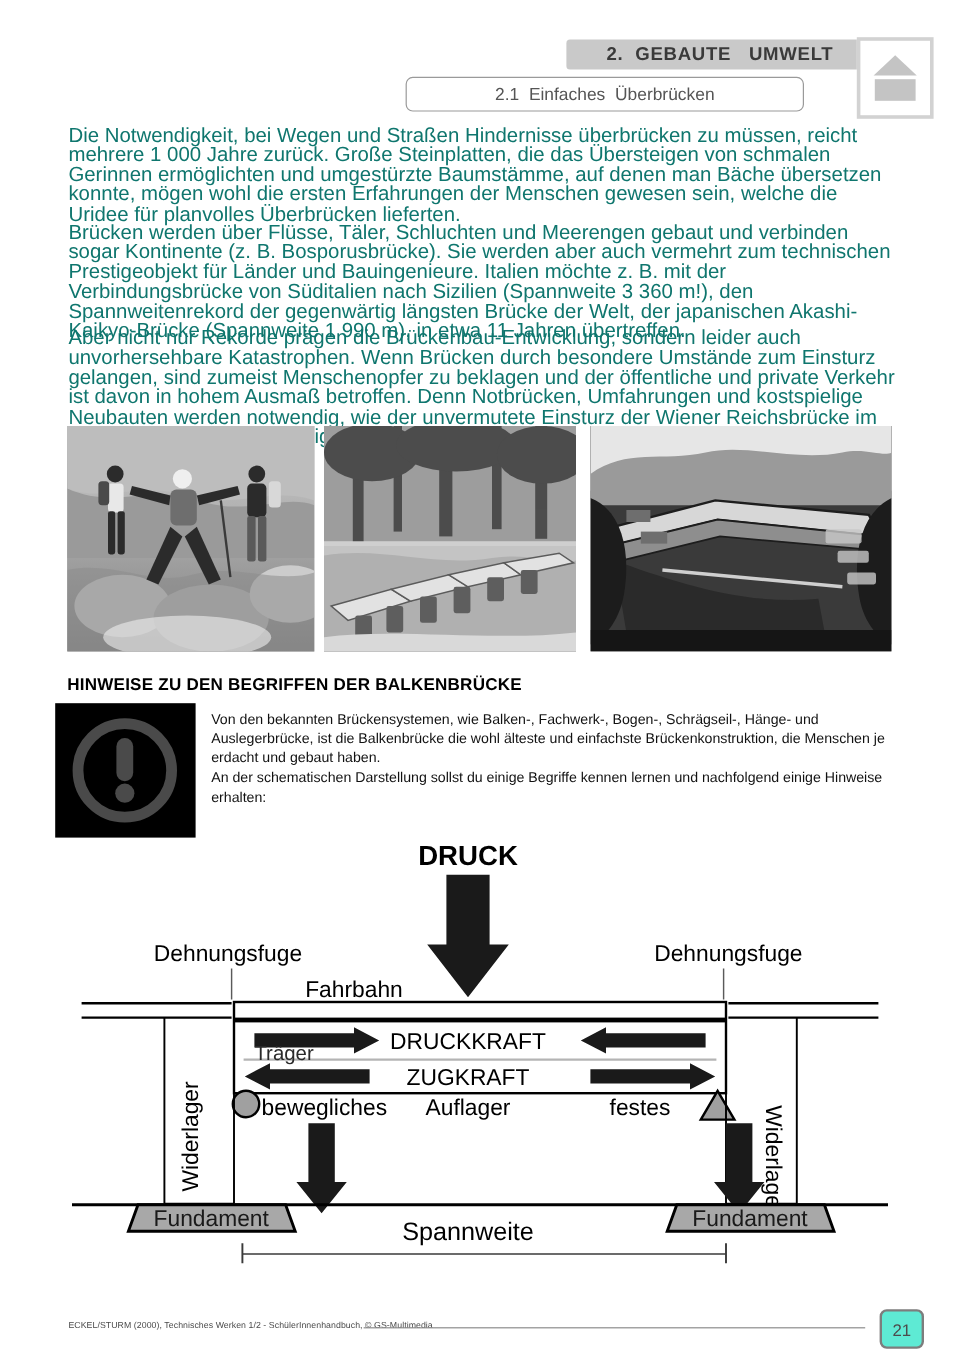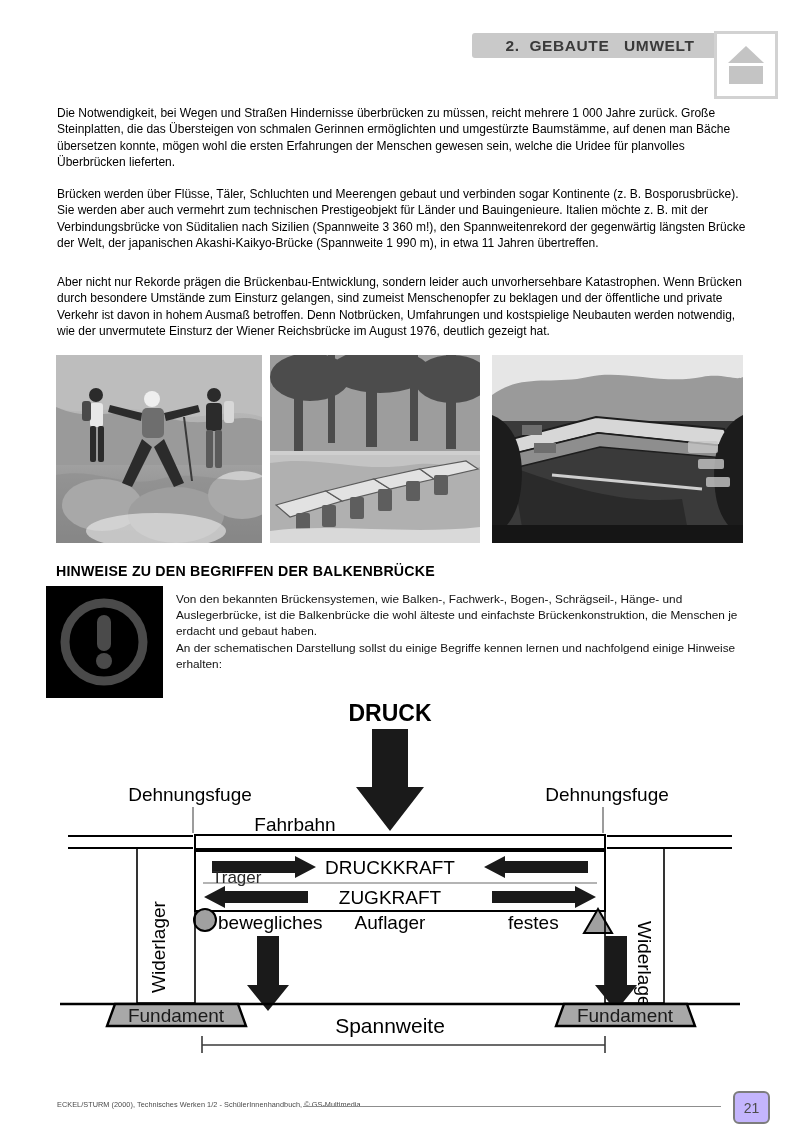--- a/index.html
+++ b/index.html
@@ -12,21 +12,21 @@
      border-radius:3px;display:flex;align-items:center;justify-content:center;}
   .chapter-bar span{font-size:15.5px;font-weight:bold;letter-spacing:.6px;color:#3a3a3a;white-space:pre;}
   .section-box{position:absolute;left:338px;top:64px;width:330px;height:27px;background:#fff;
      border:1.3px solid #9a9a9a;border-radius:6px;display:flex;align-items:center;justify-content:center;}
   .section-box span{font-size:14.5px;color:#555;white-space:pre;}
   .house-frame{position:absolute;left:714px;top:31px;width:58px;height:62px;border:3px solid #d2d2d2;
      background:#fff;}
   .house-icon{position:absolute;left:0;top:0;width:100%;height:100%;}
 
   
-  .para{position:absolute;font-size:12px;line-height:16.4px;color:#000000;text-align:left;}
+  .para{position:absolute;font-size:17px;line-height:16.4px;color:#0f766e;text-align:left;}
   #p1{left:57px;top:105px;width:690px;}
   #p2{left:57px;top:186px;width:690px;}
   #p3{left:57px;top:274px;width:690px;}
 
   
   .photo{position:absolute;top:355px;overflow:hidden;background:#9b9b9b;}
   #ph1{left:56px;width:206px;height:188px;}
   #ph2{left:270px;width:210px;height:188px;}
   #ph3{left:492px;width:251px;height:188px;}
   .photo svg{display:block;width:100%;height:100%;}
@@ -39,32 +39,35 @@
 
   
   .diagram{position:absolute;left:60px;top:693px;width:680px;height:360px;text-align:right;}
   .diagram svg{display:block;width:680px;height:360px;}
 
   
   .footer-text{position:absolute;left:57px;top:1100px;font-size:7.3px;color:#4a4a4a;letter-spacing:.05px;
      white-space:nowrap;}
   .footer-rule{position:absolute;left:303px;top:1106px;width:418px;height:1px;background:#8d8d8d;}
   .page-badge{position:absolute;left:733px;top:1091px;width:33px;height:29px;border:2px solid #7d7d7d;
-     border-radius:6px;background:#c4b5fd;display:flex;align-items:center;justify-content:center;}
+     border-radius:6px;background:#5eead4;display:flex;align-items:center;justify-content:center;}
   .page-badge span{font-size:14px;color:#4c4c4c;}
 </style>
 </head>
 <body>
 
 <div class="page">
 
   <div class="chapter-bar">
     <span>2.  GEBAUTE   UMWELT</span>
   </div>
 
+  <div class="section-box">
+    <span>2.1  Einfaches  Überbrücken</span>
+  </div>
 
   <div class="house-frame">
     <svg class="house-icon" viewBox="0 0 58 62">
       <polygon points="29,12 47,29 11,29" fill="#c4c4c4"></polygon>
       <rect x="12" y="32" width="34" height="18" fill="#c4c4c4"></rect>
     </svg>
   </div>
 
   <div class="para" id="p1">Die Notwendigkeit, bei Wegen und Straßen Hindernisse überbrücken zu müssen, reicht mehrere 1 000 Jahre zurück. Große Steinplatten, die das Übersteigen von schmalen Gerinnen ermöglichten und umgestürzte Baumstämme, auf denen man Bäche übersetzen konnte, mögen wohl die ersten Erfahrungen der Menschen gewesen sein, welche die Uridee für planvolles Überbrücken lieferten.</div>
   <div class="para" id="p2">Brücken werden über Flüsse, Täler, Schluchten und Meerengen gebaut und verbinden sogar Kontinente (z. B. Bosporusbrücke). Sie werden aber auch vermehrt zum technischen Prestigeobjekt für Länder und Bauingenieure. Italien möchte z. B. mit der Verbindungsbrücke von Süditalien nach Sizilien (Spannweite 3 360 m!), den Spannweitenrekord der gegenwärtig längsten Brücke der Welt, der japanischen Akashi-Kaikyo-Brücke (Spannweite 1 990 m), in etwa 11 Jahren übertreffen.</div>

